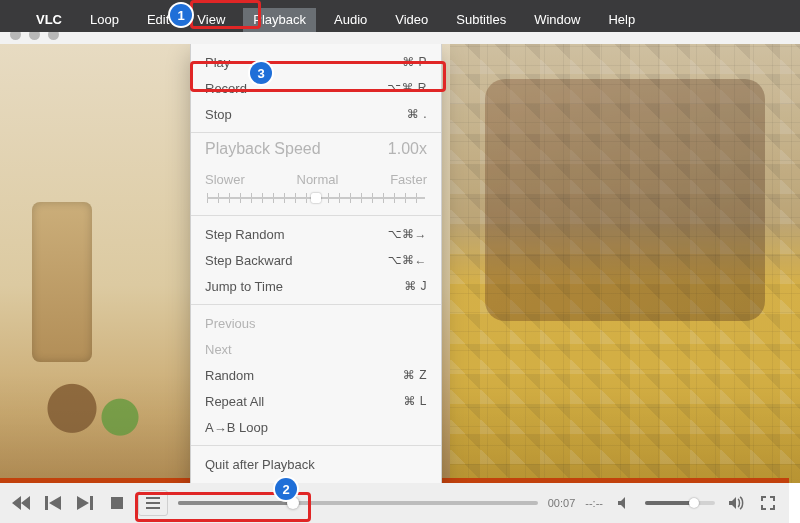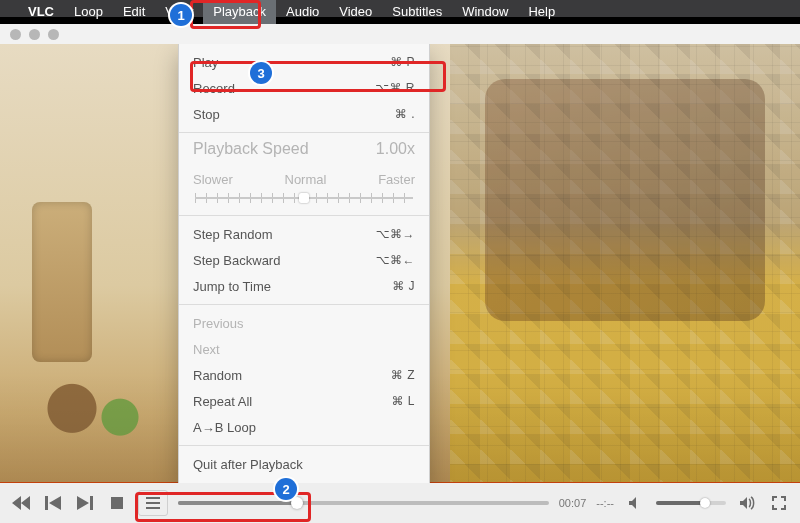--- a/index.html
+++ b/index.html
@@ -23,22 +23,22 @@
   body{
     width:800px;height:523px;
     font-family:-apple-system,"Helvetica Neue",Arial,sans-serif;
     font-size:13px;color:#333;
     position:relative;overflow:hidden;
     background:#000;
   }
 
   
   .menubar{
-    height:17px;background:var(--menubar-bg);
-    display:flex;align-items:flex-start;gap:0;
+    height:32px;background:var(--menubar-bg);
+    display:flex;align-items:flex-end;gap:8px;
     color:#fff;font-size:13px;
     padding-left:10px;
     position:relative;z-index:5;
   }
   .apple{font-size:15px;margin-right:8px}
   .menubar-item{padding:0 10px;line-height:24px;cursor:default}
   .menubar-item.app{font-weight:700}
   .menubar-item.active{background:#6a6f74}
 
   
@@ -83,21 +83,21 @@
     background:linear-gradient(135deg,#a6754d,#71543b);
     mix-blend-mode:multiply;opacity:.45;border-radius:20px}
   .pixelated::after{inset:0;
     background:
       repeating-linear-gradient(0deg,transparent 0 18px,rgba(0,0,0,.06) 18px 19px),
       repeating-linear-gradient(90deg,transparent 0 18px,rgba(0,0,0,.06) 18px 19px);
   }
 
   
   .dropdown{
-    position:absolute;left:178px;top:0;width:250px;
+    position:absolute;left:190px;top:0;width:250px;
     background:var(--menu-panel);
     border:1px solid var(--menu-border);
     border-top:none;
     box-shadow:0 10px 22px rgba(0,0,0,.25);
     padding:5px 0 6px;
     z-index:20;
     color:var(--menu-text);
   }
   .mrow{
     display:flex;align-items:center;justify-content:space-between;
@@ -110,22 +110,22 @@
   .speed-head{display:flex;justify-content:space-between;font-size:16px;color:var(--menu-disabled)}
   .speed-labels{display:flex;justify-content:space-between;font-size:13px;color:var(--menu-disabled);margin-top:14px}
   .speed-slider{height:16px;position:relative;margin-top:3px}
   .speed-slider .track{position:absolute;left:2px;right:2px;top:7px;height:2px;background:#c9c9c9}
   .speed-slider .ticks{position:absolute;left:2px;right:2px;top:3px;height:10px;
     background:repeating-linear-gradient(90deg,#c2c2c2 0 1px,transparent 1px 11px)}
   .speed-slider .thumb{position:absolute;top:3px;left:calc(50% - 5px);width:10px;height:10px;border-radius:2px;background:#fff;box-shadow:0 0 2px rgba(0,0,0,.4)}
 
   
   .controls{
-    position:absolute;left:0;right:0;bottom:0;height:40px;
-    background:var(--controlbar);border-top:1px solid #c2410c;
+    position:absolute;left:0;right:11px;bottom:0;height:40px;
+    background:var(--controlbar);border-top:5px solid #c2410c;
     display:flex;align-items:center;padding:0 10px;gap:10px;
   }
   .ctrl-btn{width:22px;height:20px;display:flex;align-items:center;justify-content:center;color:var(--ctrl-icon)}
   .ctrl-btn svg{display:block}
   .queue{border:1px solid #cfcfcf;border-radius:3px;padding:2px 3px}
   .seek{flex:1;height:18px;position:relative}
   .seek .track{position:absolute;left:0;right:0;top:7px;height:4px;border-radius:3px;background:var(--slider-track)}
   .seek .fill{position:absolute;left:0;top:7px;height:4px;border-radius:3px;background:var(--slider-fill)}
   .seek .thumb{position:absolute;top:3px;width:12px;height:12px;border-radius:50%;background:#fff;box-shadow:0 0 3px rgba(0,0,0,.4)}
   .time{font-size:11px;color:#777;white-space:nowrap}

